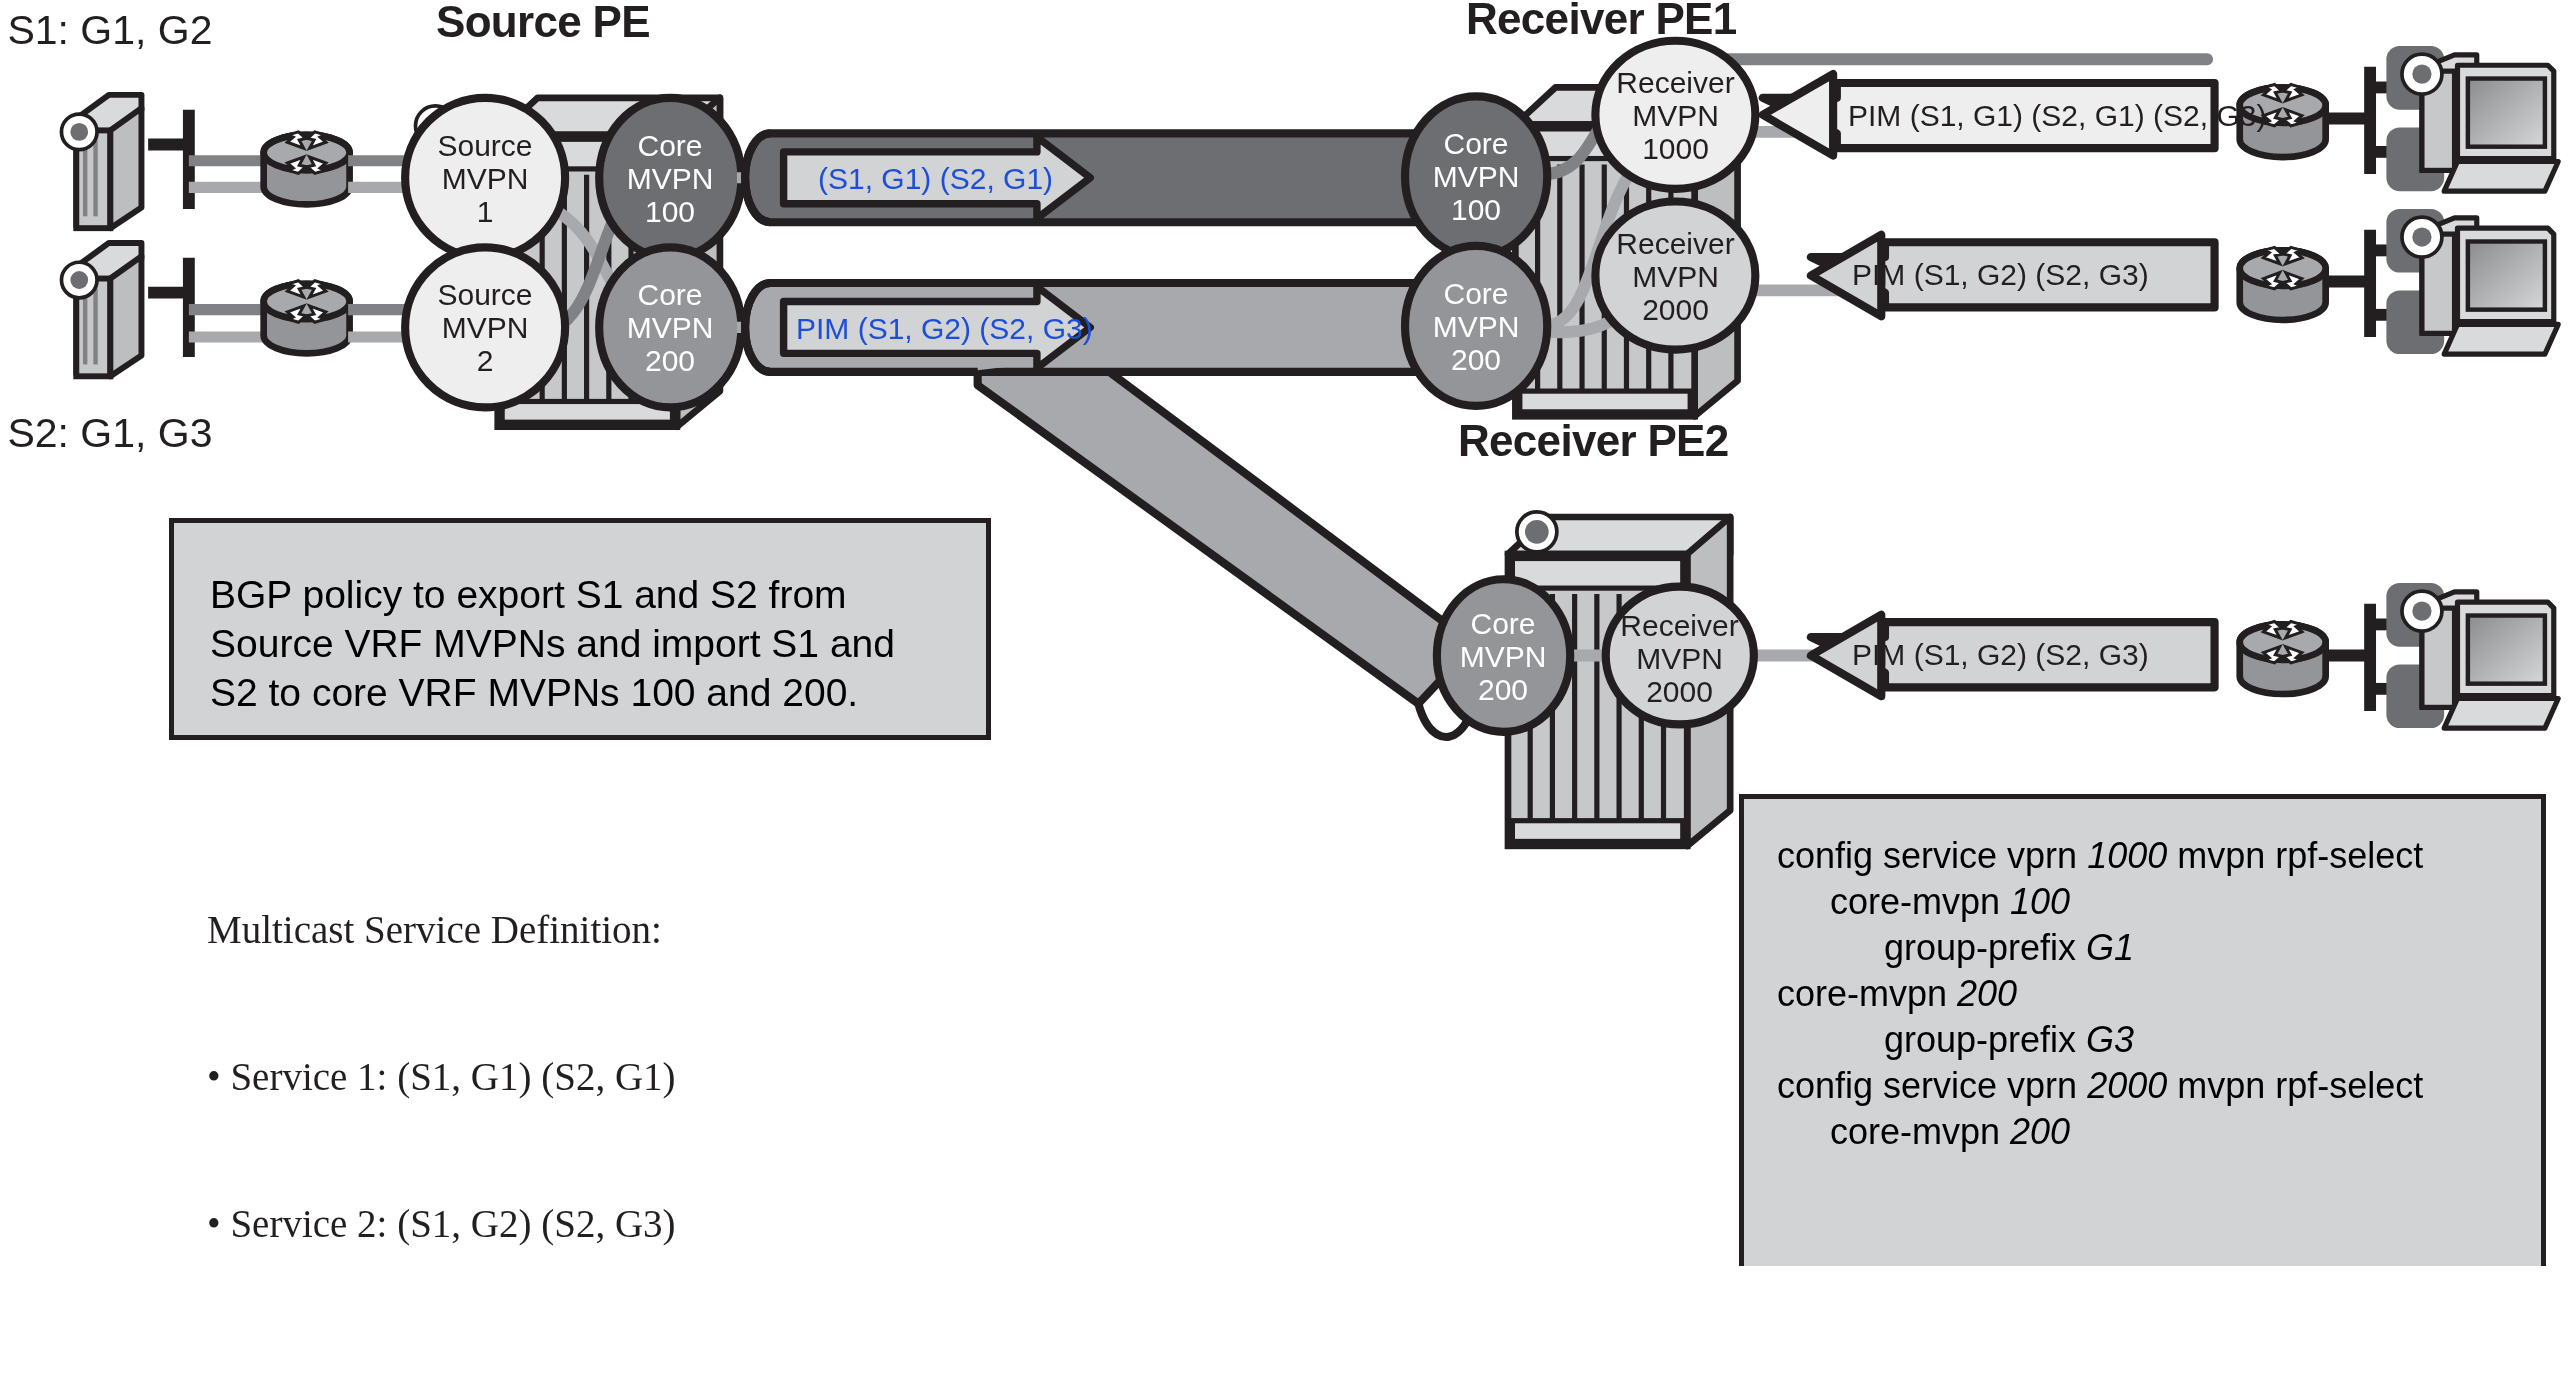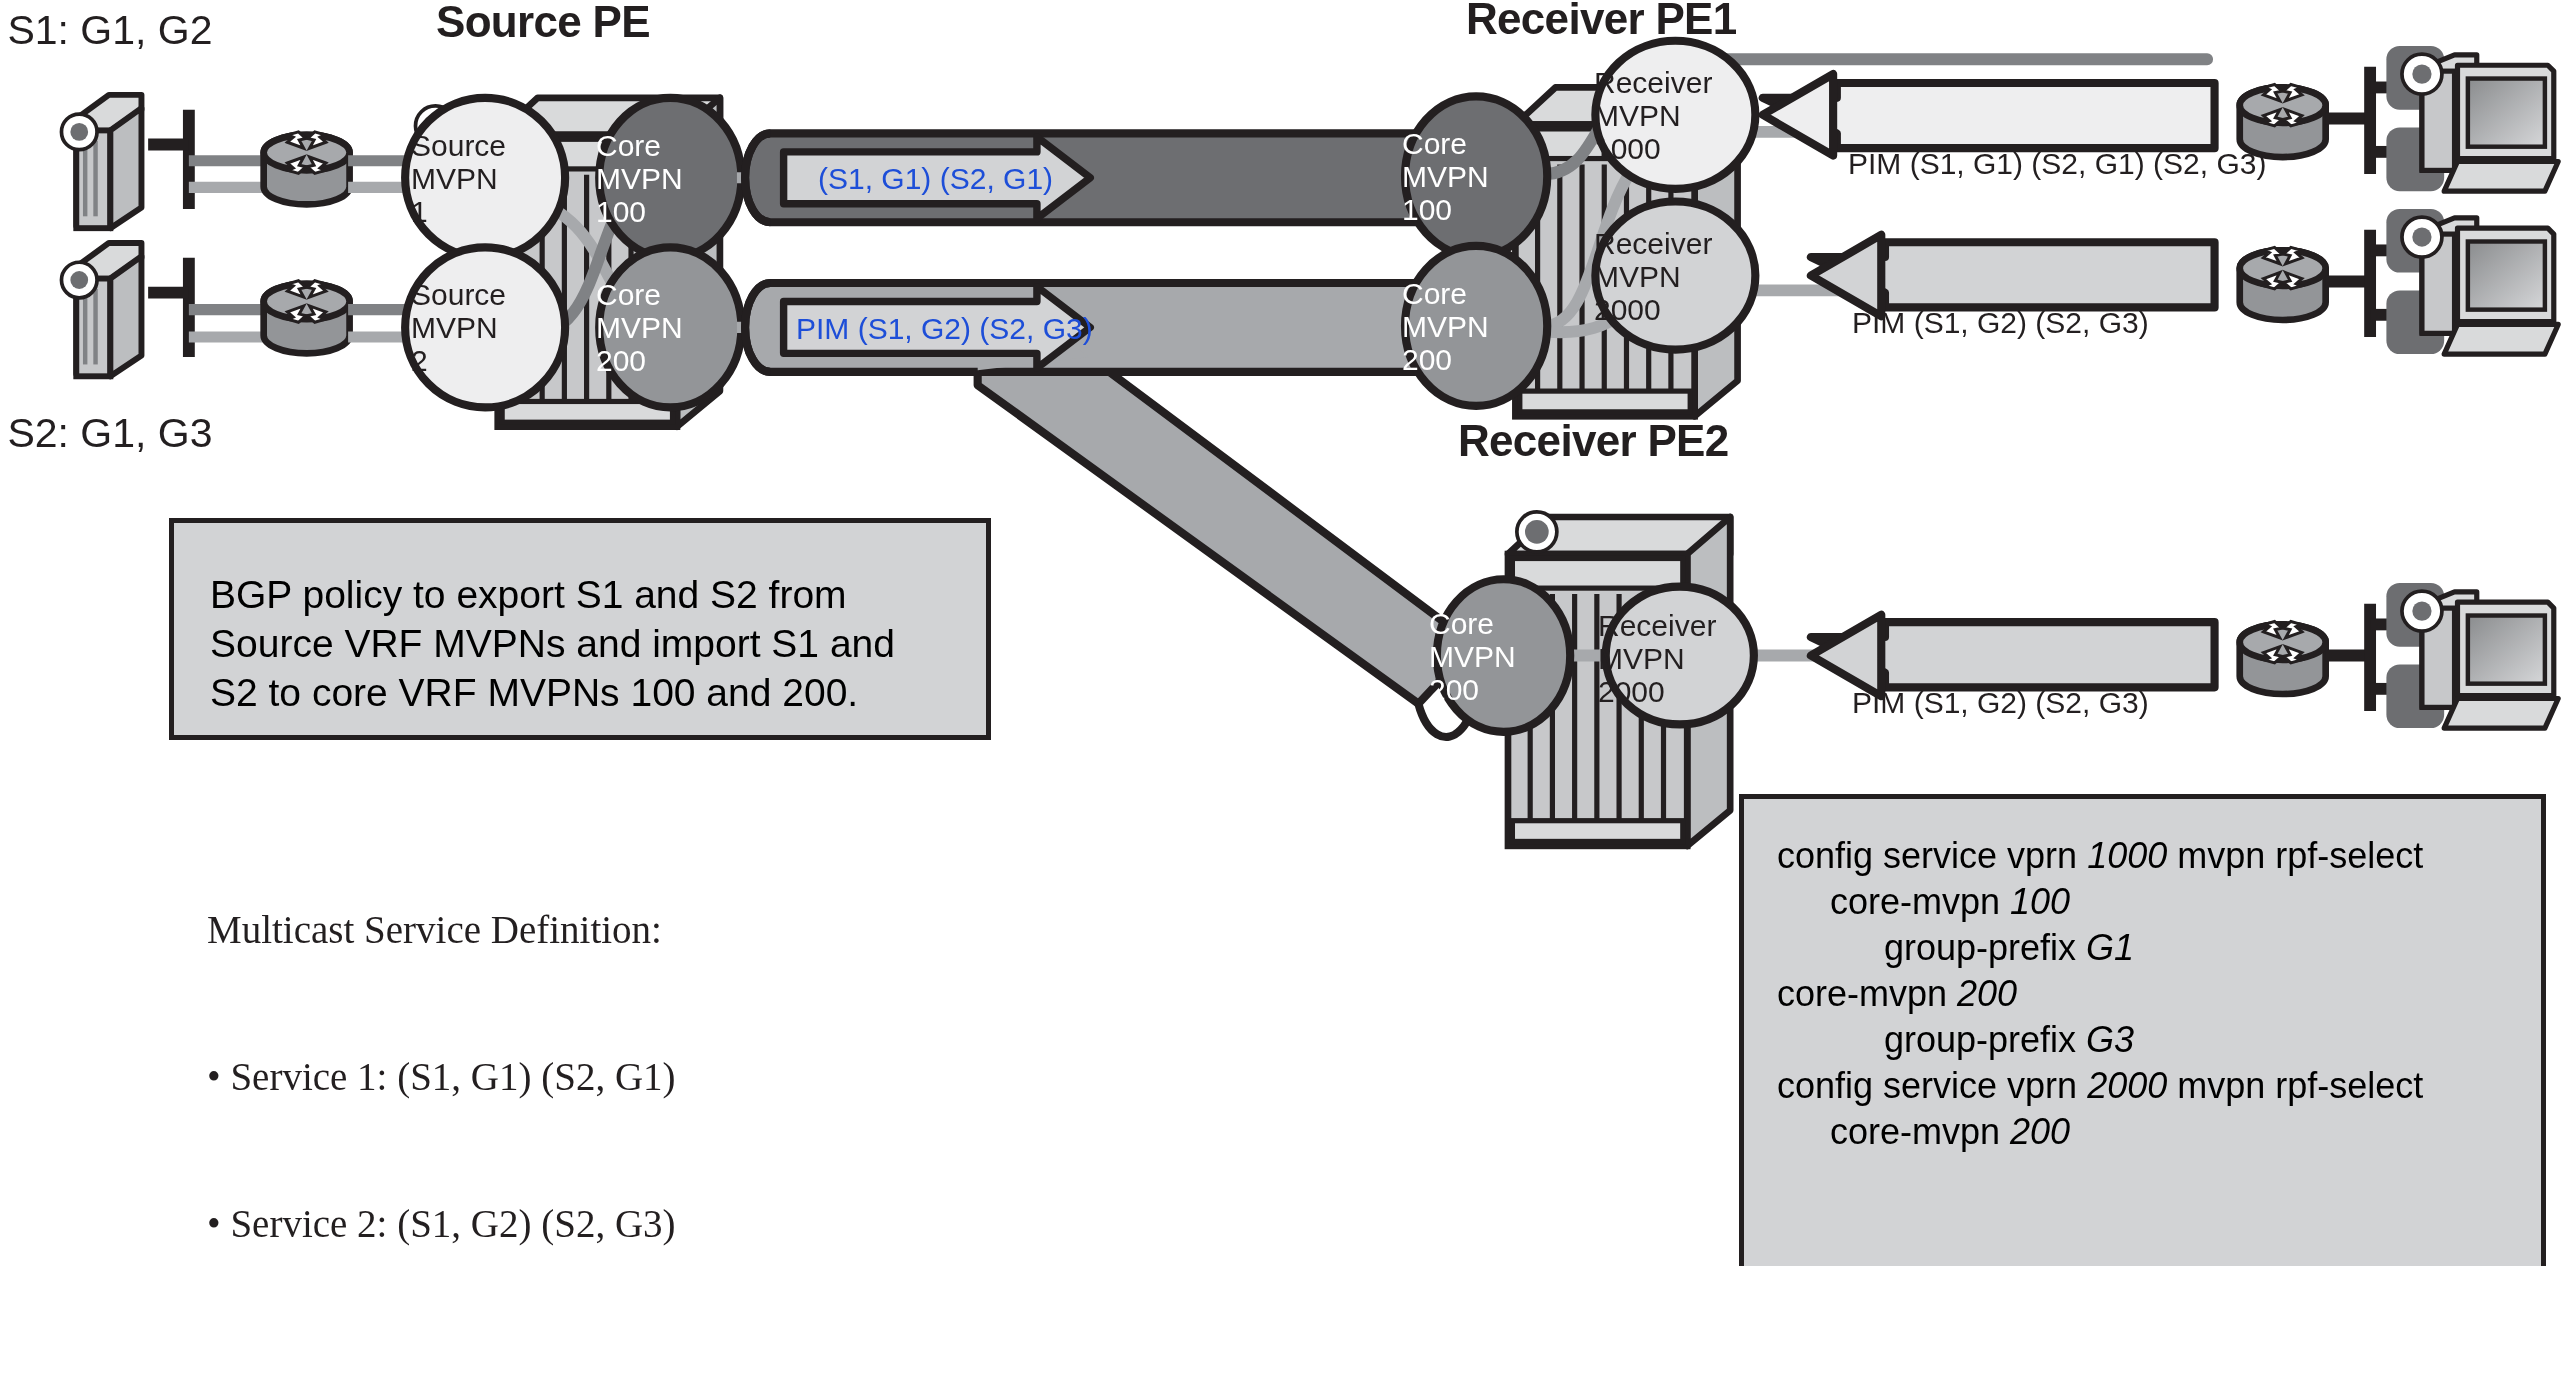--- a/index.html
+++ b/index.html
@@ -8,26 +8,26 @@
   #stage{position:relative;width:2576px;height:1266px;background:#fff;overflow:hidden;}
   svg.layer{position:absolute;left:0;top:0;width:2576px;height:1374px;}
   .txt{position:absolute;white-space:pre;color:#231f20;}
   .bigTitle{font-weight:bold;font-size:44px;letter-spacing:-0.7px;}
   .srcLabel{font-size:41px;}
   .boxText{font-size:39px;line-height:49px;}
   .msdText{font-size:39px;line-height:49px;font-family:Liberation Serif, serif;}
   .cfgText{font-size:36px;line-height:46px;}
   .cfgText i{font-style:italic;}
   .figId{font-family:"Liberation Serif",serif;font-style:italic;font-size:33px;}
-  .nodeLbl{position:absolute;pointer-events:none;}
+  .nodeLbl{position:absolute;text-align:center;pointer-events:none;}
   .nodeLbl span{display:block;}
   .ovalLbl{font-size:30px;line-height:33px;color:#231f20;}
   .ovalLblW{font-size:30px;line-height:33px;color:#ffffff;}
   .tunLbl{position:absolute;font-size:30px;color:#1d4ed8;white-space:nowrap;}
-  .pimLbl{position:absolute;font-size:30px;color:#231f20;white-space:nowrap;margin-top:48px;}
+  .pimLbl{position:absolute;font-size:30px;color:#231f20;white-space:nowrap;}
   .greyBox{position:absolute;background:#d2d3d5;border:5.2px solid #231f20;box-sizing:border-box;}
 </style>
 </head>
 <body>
 
 <div id="stage">
 
   <svg class="layer" viewBox="0 0 3478 1855">
     <defs>
       <linearGradient id="screenGrad" x1="0" y1="0" x2="1" y2="1">

